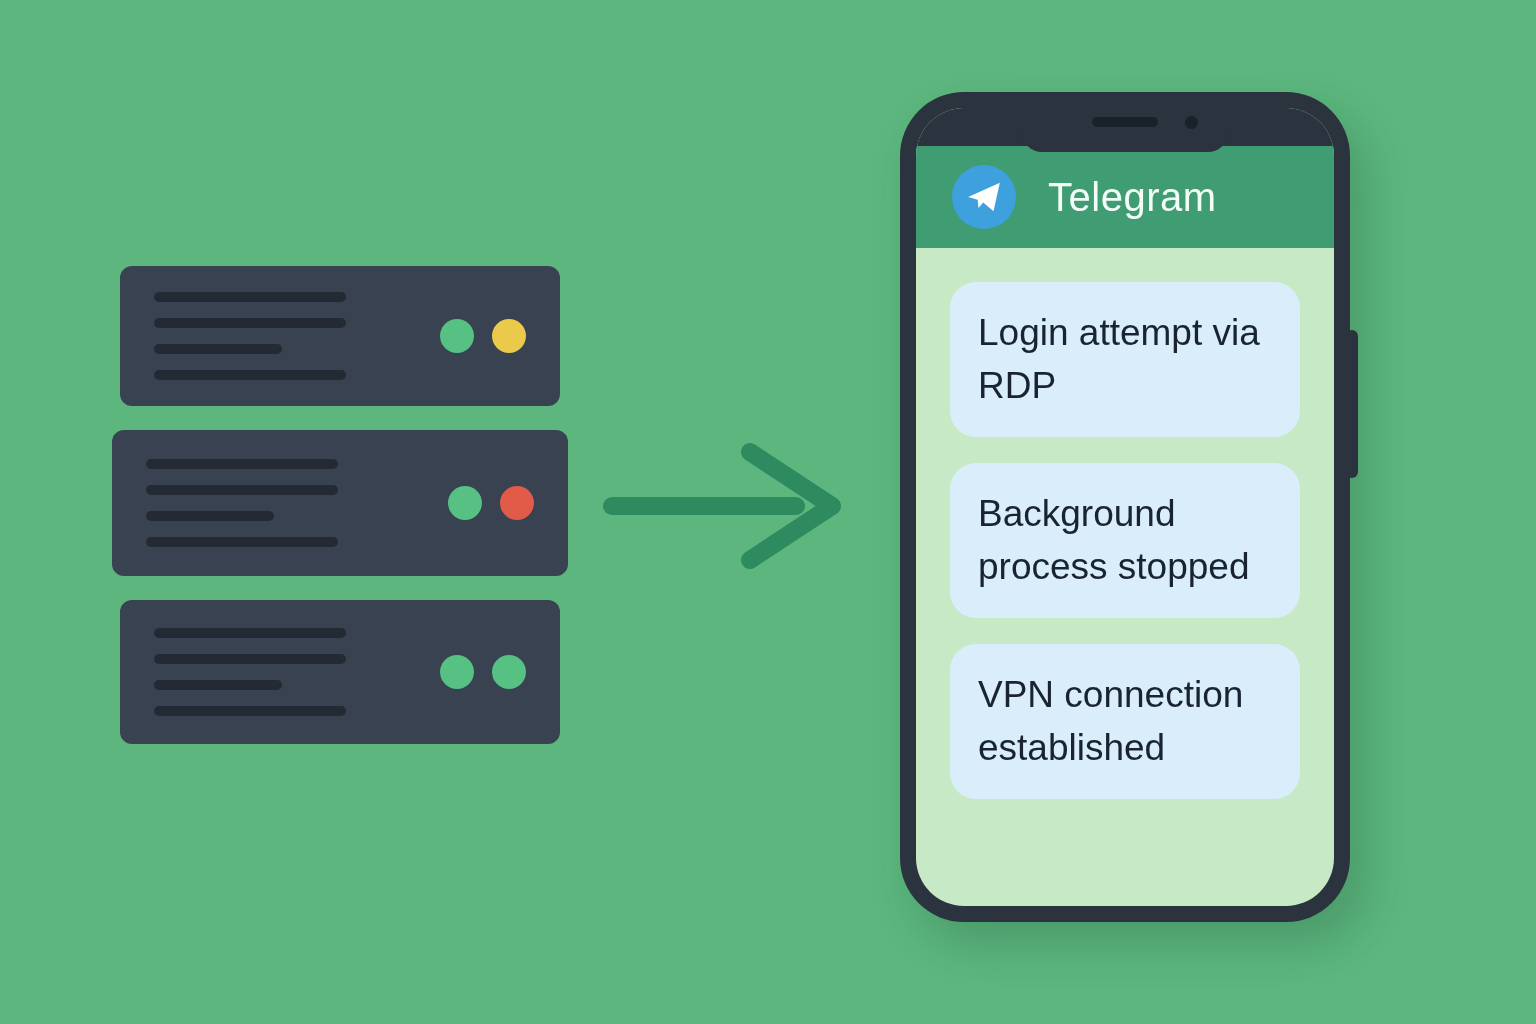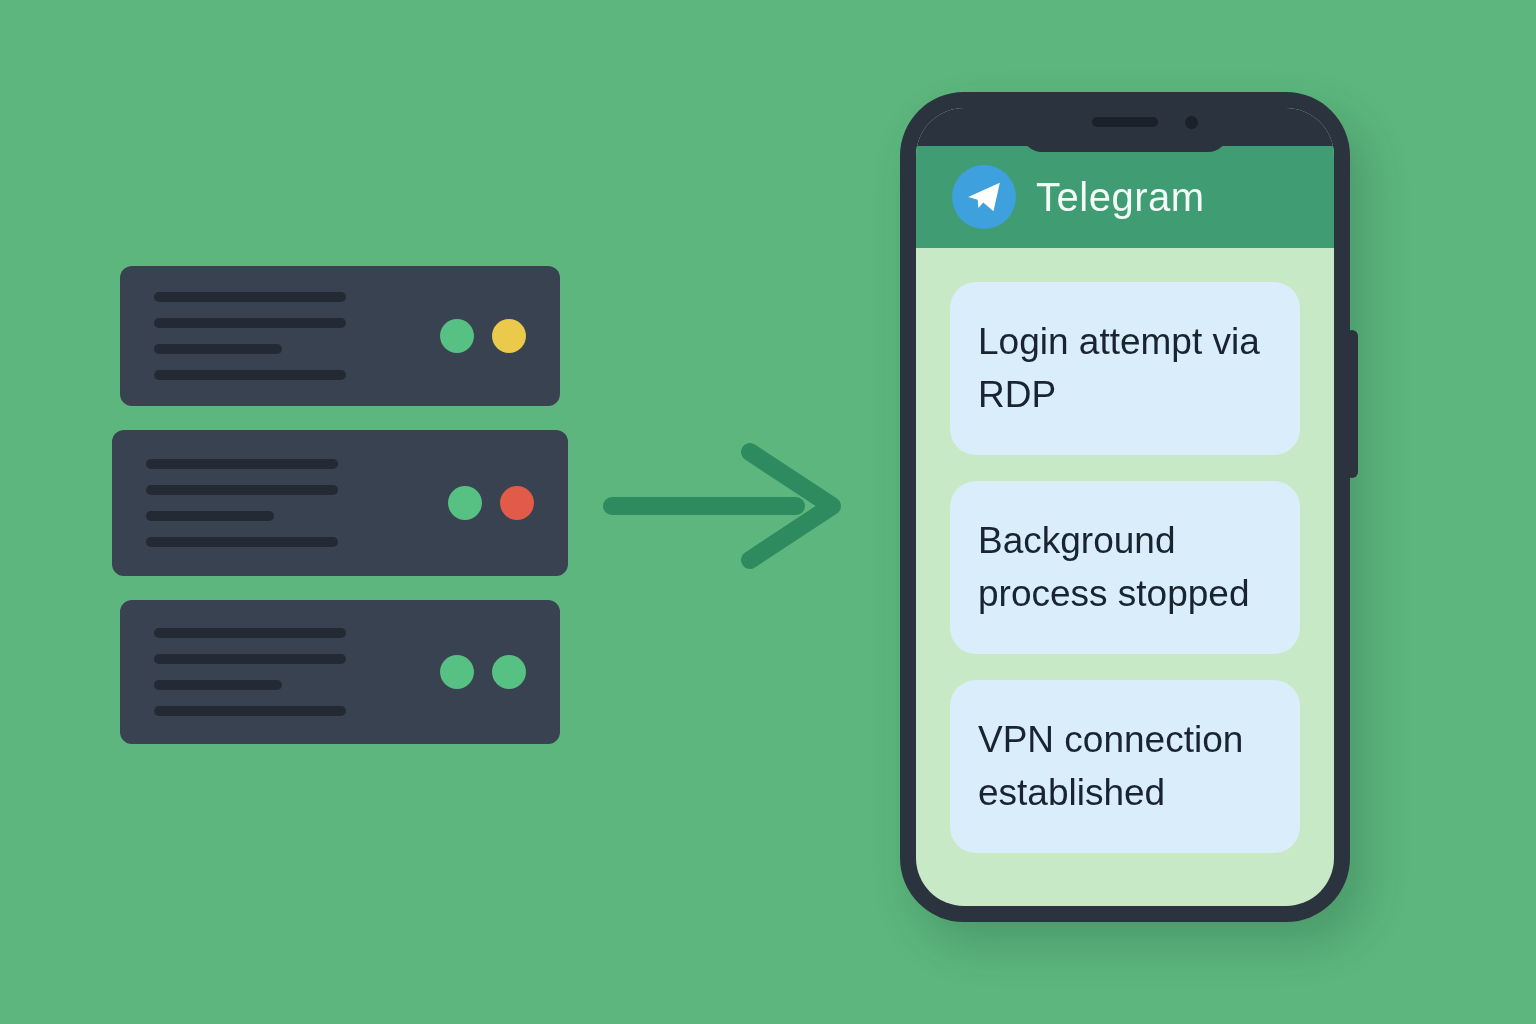--- a/index.html
+++ b/index.html
@@ -39,33 +39,33 @@
     padding: 16px; box-sizing: border-box;
     box-shadow: 16px 22px 44px rgba(20, 60, 40, 0.22);
   }
   .screen {
     width: 100%; height: 100%; border-radius: 48px; overflow: hidden;
     display: flex; flex-direction: column; background: var(--phone-screen, #c8e9c6);
   }
   .bezel-top { flex: none; height: 38px; background: var(--phone-frame, #2b333e); }
   .app-header {
     flex: none; height: 102px; background: var(--phone-header, #3f9c73);
-    display: flex; align-items: center; padding-left: 36px; gap: 20px;
+    display: flex; align-items: center; padding-left: 36px; gap: 32px;
   }
   .logo {
     width: 64px; height: 64px; border-radius: 50%;
     background: var(--telegram-blue, #3ea0dc);
     display: flex; align-items: center; justify-content: center; flex: none;
   }
   .logo svg { width: 38px; height: 38px; }
   .app-name { font-size: 40px; font-weight: 500; color: var(--header-text, #f4fcf7); letter-spacing: 0.5px; }
   .chat { flex: 1; padding: 34px; display: flex; flex-direction: column; gap: 26px; }
   .bubble {
     background: var(--bubble, #d9edfb); border-radius: 26px;
-    padding: 34px 28px; font-size: 37px; line-height: 1.42;
+    padding: 25px 28px; font-size: 37px; line-height: 1.42;
     color: var(--bubble-text, #1a2430); font-weight: 500;
   }
   .notch {
     position: absolute; left: 50%; top: 0; transform: translateX(-50%);
     width: 206px; height: 60px; background: var(--phone-frame, #2b333e);
     border-radius: 0 0 20px 20px;
     display: flex; align-items: center; justify-content: center;
   }
   .speaker { width: 66px; height: 10px; border-radius: 5px; background: #1a212b; }
   .camera { position: absolute; right: 30px; top: 24px; width: 13px; height: 13px; border-radius: 50%; background: #1a212b; }

